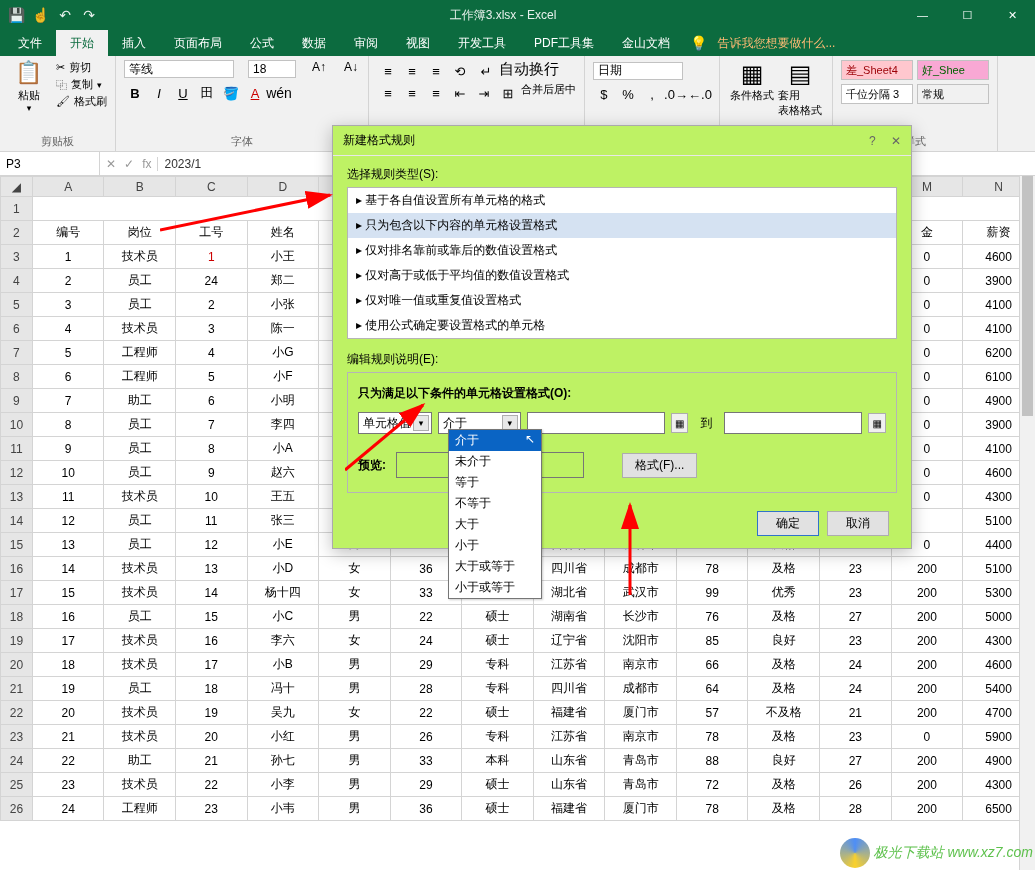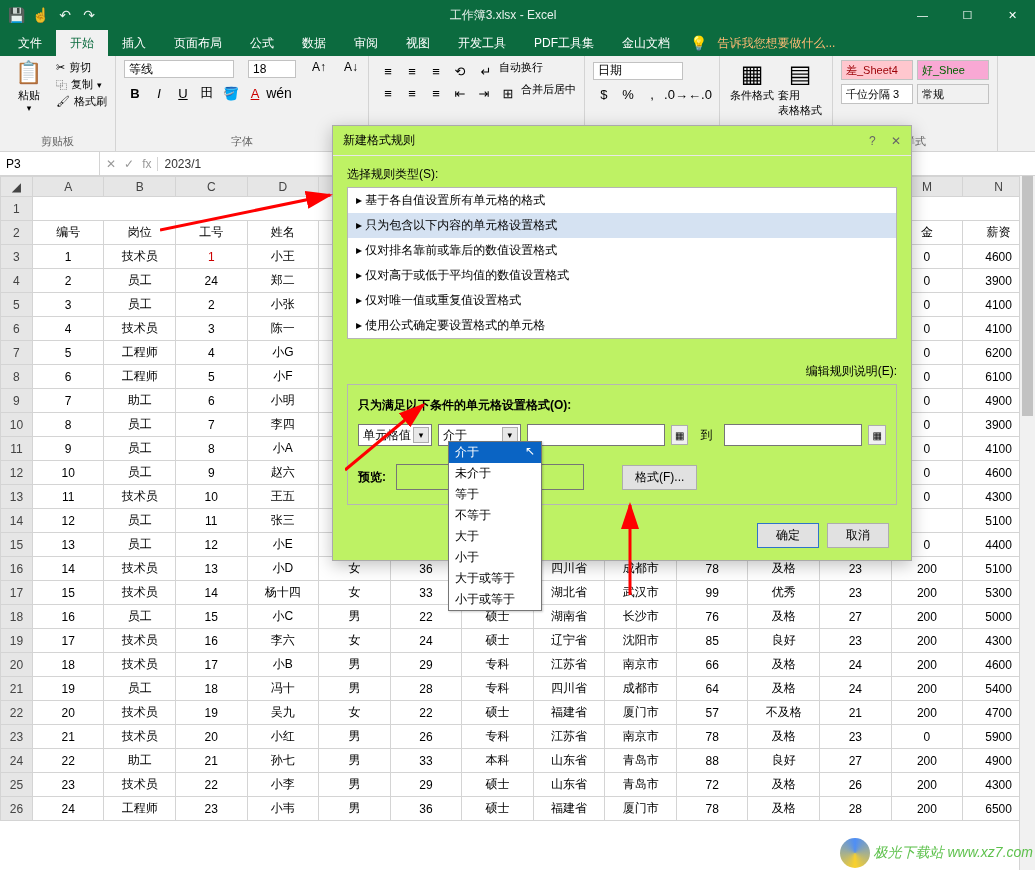--- a/index.html
+++ b/index.html
@@ -78,21 +78,21 @@
 
 
 .dialog { position: absolute; left: 332px; top: 125px; width: 580px; background: #bef264; border: 1px solid #aaa; box-shadow: 0 4px 16px rgba(0,0,0,0.25); font-size: 12px; }
 .dlg-title { height: 30px; display: flex; align-items: center; justify-content: space-between; padding: 0 10px; border-bottom: 1px solid #e8e8e8; }
 .dlg-title .btns span { margin-left: 12px; cursor: pointer; color: #666; }
 .dlg-body { padding: 10px 14px; }
 .dlg-label { margin-bottom: 4px; }
 .rule-list { border: 1px solid #b5b5b5; background: #fff; }
 .rule-item { padding: 4px 8px; cursor: pointer; }
 .rule-item.sel { background: #d5e2f2; }
-.section-lbl { margin-top: 24px; margin-bottom: 4px; text-align: right; }
+.section-lbl { margin-top: 12px; margin-bottom: 4px; }
 .cond-box { border: 1px solid #b5b5b5; padding: 12px 10px 14px; position: relative; }
 .cond-row { display: flex; align-items: center; gap: 6px; }
 .ddl { border: 1px solid #767676; background: #fff; height: 22px; display: flex; align-items: center; padding: 0 4px; position: relative; cursor: pointer; }
 .ddl .arrow { position: absolute; right: 2px; top: 2px; width: 16px; height: 16px; display:flex; align-items:center; justify-content:center; background:#e8e8e8; border:1px solid #adadad; font-size:9px; }
 .ddl1 { width: 84px; }
 .ddl2 { width: 94px; }
 .txtin { border: 1px solid #767676; height: 22px; width: 138px; padding: 0 4px; }
 .ref-btn { width: 20px; height: 20px; border: 1px solid #adadad; background: #f0f0f0; display: flex; align-items: center; justify-content: center; font-size: 10px; cursor: pointer; }
 .between { padding: 0 6px; }
 .preview-row { margin-top: 18px; display: flex; align-items: center; gap: 10px; }
@@ -209,21 +209,21 @@
 
   <div class="rgrp">
     <div>
       <div class="align-row">
         <span class="fbtn">≡</span>
         <span class="fbtn">≡</span>
         <span class="fbtn">≡</span>
         <span class="fbtn">⟲</span>
         <span></span>
         <span class="fbtn">↵</span>
-        <span style="font-size:11px">自动换行</span>
+        <span style="font-size:15px">自动换行</span>
       </div>
       <div class="align-row">
         <span class="fbtn">≡</span>
         <span class="fbtn">≡</span>
         <span class="fbtn">≡</span>
         <span class="fbtn">⇤</span>
         <span class="fbtn">⇥</span>
         <span class="fbtn">⊞</span>
         <span style="font-size:11px">合并后居中</span>
       </div>

